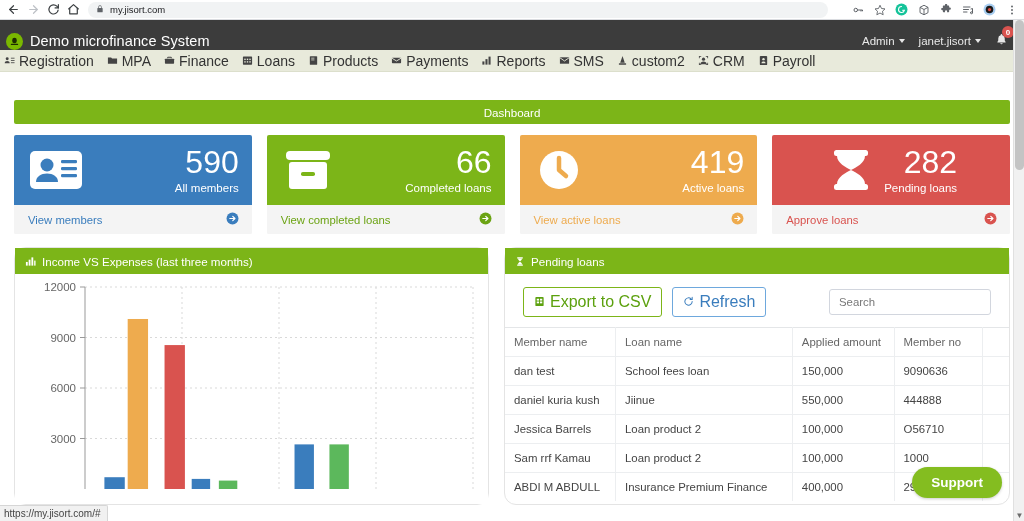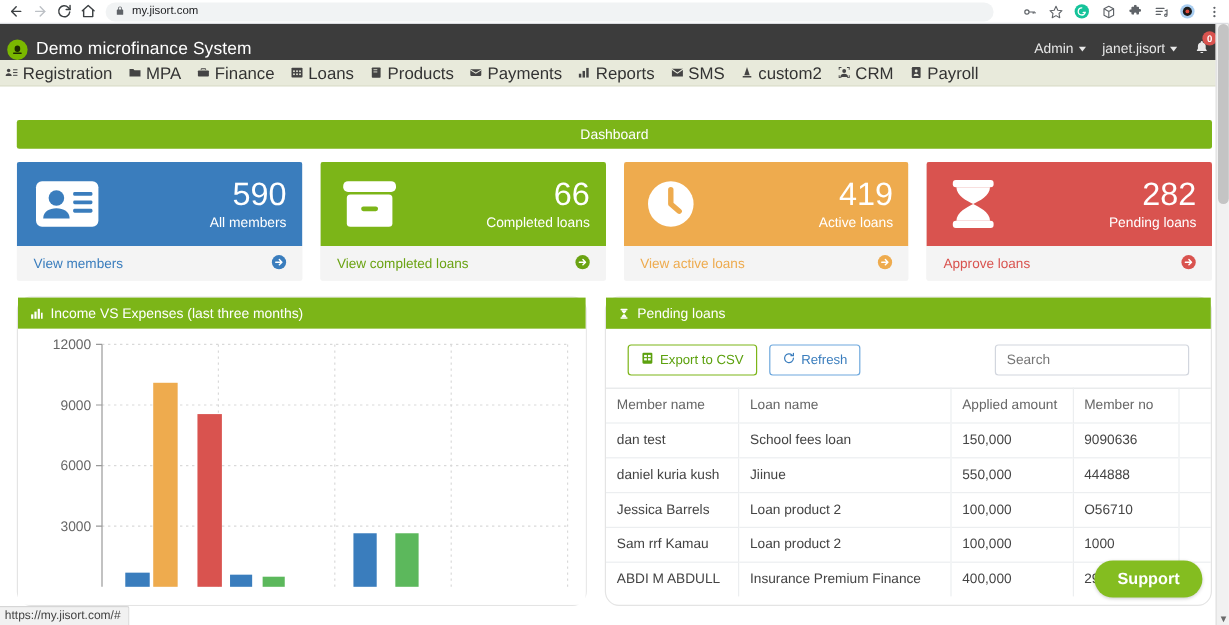--- a/index.html
+++ b/index.html
@@ -114,39 +114,39 @@
   }
   .stat-top {
     height: 70px;
     display: flex; align-items: center; justify-content: space-between;
     padding: 0 13px 0 14px;
     color: #fff;
   }
   .stat-icon { width: 58px; height: 46px; display: flex; align-items: center; }
   .stat-icon svg { display: block; }
   .stat-nums { text-align: right; line-height: 1.05; }
-  .stat-value { font-size: 27px; font-weight: 400; }
+  .stat-value { font-size: 32px; font-weight: 400; }
   .stat-label { font-size: 11.5px; margin-top: 3px; }
   .stat-foot {
     height: 29px;
     display: flex; align-items: center; justify-content: space-between;
     padding: 0 13px 0 14px;
     font-size: 11.3px;
     background: #f4f4f4;
     gap: 16px;
   }
   .arrow-circ { font-size: 12px; }
 
   .c-blue  .stat-top { background: #3a7dbd; }
   .c-blue  .stat-foot, .c-blue .arrow-circ { color: #3a7dbd; }
   .c-green .stat-top { background: #7cb518; }
   .c-green .stat-foot, .c-green .arrow-circ { color: #6ba313; }
   .c-orange .stat-top { background: #eeab4e; }
   .c-orange .stat-foot, .c-orange .arrow-circ { color: #eeab4e; }
-  .c-red   .stat-top { background: #d9534f; }
+  .c-red   .stat-top { background: #d9534f; justify-content: center; }
   .c-red   .stat-foot, .c-red .arrow-circ { color: #d9534f; }
 
   .panels-row { display: flex; gap: 15px; margin: 13px 14px 0 14px; }
   .panel { background: #fff; border: 1px solid #e4e4e4; border-radius: 12px; }
   .panel-head {
     background: #7cb518; color: #fff;
     height: 26px;
     display: flex; align-items: center; gap: 6px;
     padding-left: 10px;
     font-size: 11.6px;
@@ -156,21 +156,21 @@
   .panel-chart { flex: 0 0 475px; }
   .panel-table { flex: 1 1 auto; }
 
   
   .chart-body { height: 230px; position: relative; background: #fff; padding: 0; }
   .chart-svg { display: block; }
 
   
   .tbl-toolbar { display: flex; align-items: center; padding: 13px 18px 10px 18px; gap: 10px; }
   .btn {
-    font-size: 11px;
+    font-size: 16px;
     padding: 5px 10px;
     border-radius: 3px;
     background: #fff;
     display: inline-flex; align-items: center; gap: 5px;
     white-space: nowrap;
   }
   .btn-csv { border: 1px solid #7cb518; color: #5ca10e; }
   .btn-refresh { border: 1px solid #6ea8dd; color: #3a7dbd; }
   .search-box {
     margin-left: auto;

